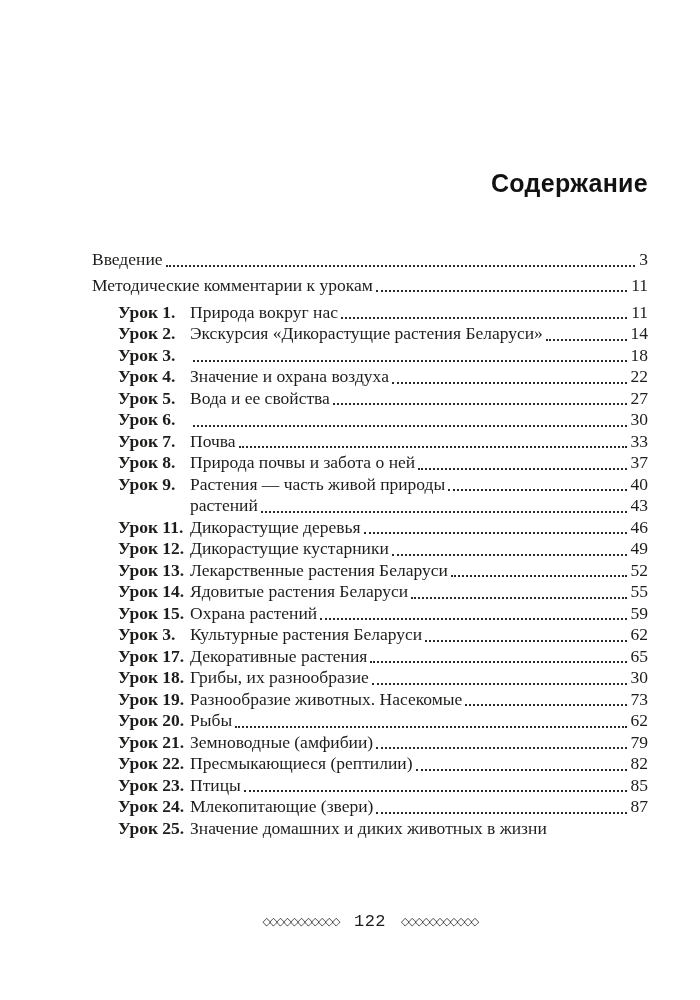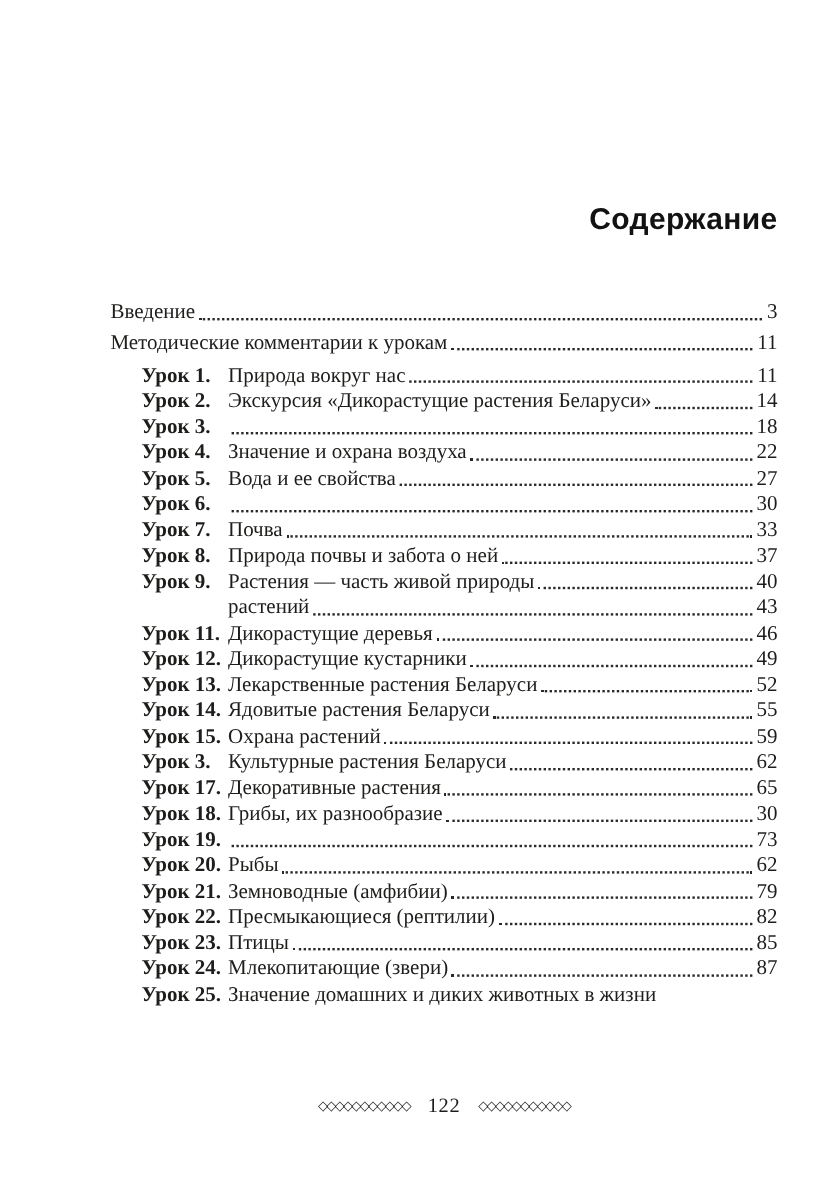--- a/index.html
+++ b/index.html
@@ -71,21 +71,21 @@
     gap: 15px;
   }
   .ornament {
     font-family: "DejaVu Sans", sans-serif;
     font-size: 11px;
     letter-spacing: -1.5px;
     color: #1d1d1b;
     line-height: 1;
   }
   .folio {
-    font-family: Liberation Serif, serif;
+    font-family: Liberation Mono, monospace;
     font-size: 17px;
     letter-spacing: 0.5px;
     color: #1d1d1b;
     line-height: 1;
   }
 </style>
 </head>
 <body>
 
 <div class="content">
@@ -202,20 +202,21 @@
         <span class="page-num">65</span>
       </div>
       <div class="row lesson">
         <span class="label">Урок 18.</span>
         <span class="text">Грибы, их разнообразие</span>
         <span class="dots"></span>
         <span class="page-num">30</span>
       </div>
       <div class="row lesson">
         <span class="label">Урок 19.</span>
+        <span class="text">Разнообразие животных. Насекомые</span>
         <span class="dots"></span>
         <span class="page-num">73</span>
       </div>
       <div class="row lesson">
         <span class="label">Урок 20.</span>
         <span class="text">Рыбы</span>
         <span class="dots"></span>
         <span class="page-num">62</span>
       </div>
       <div class="row lesson">

